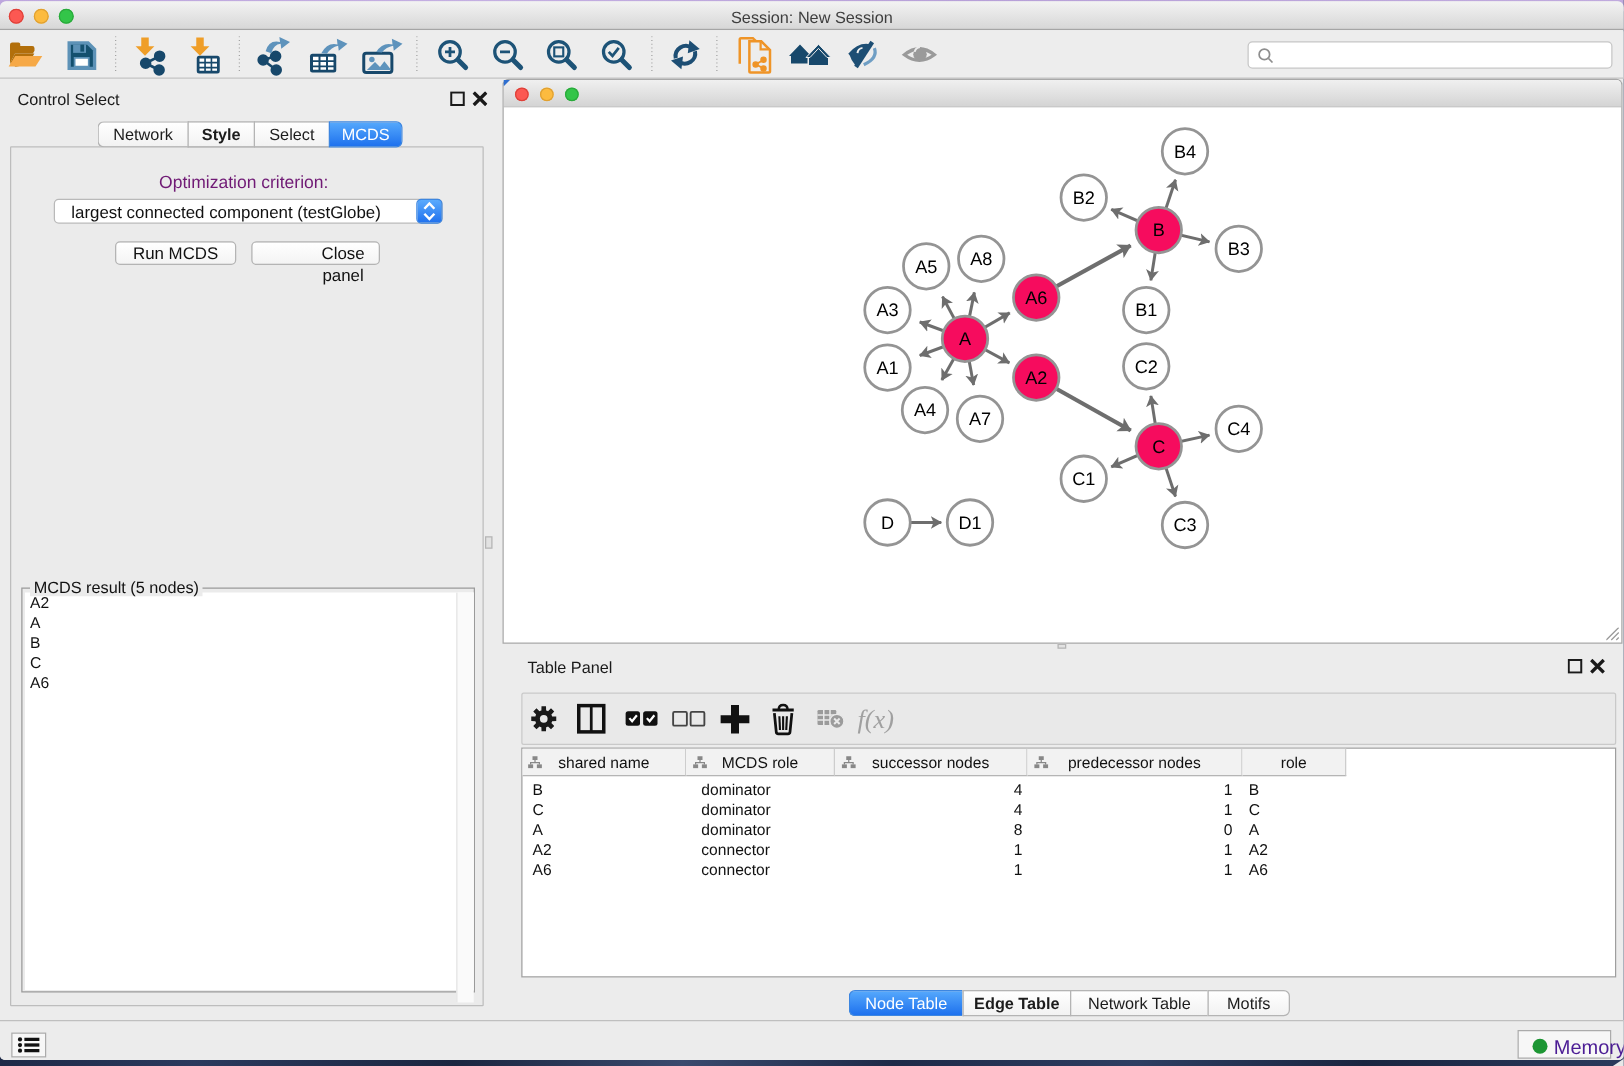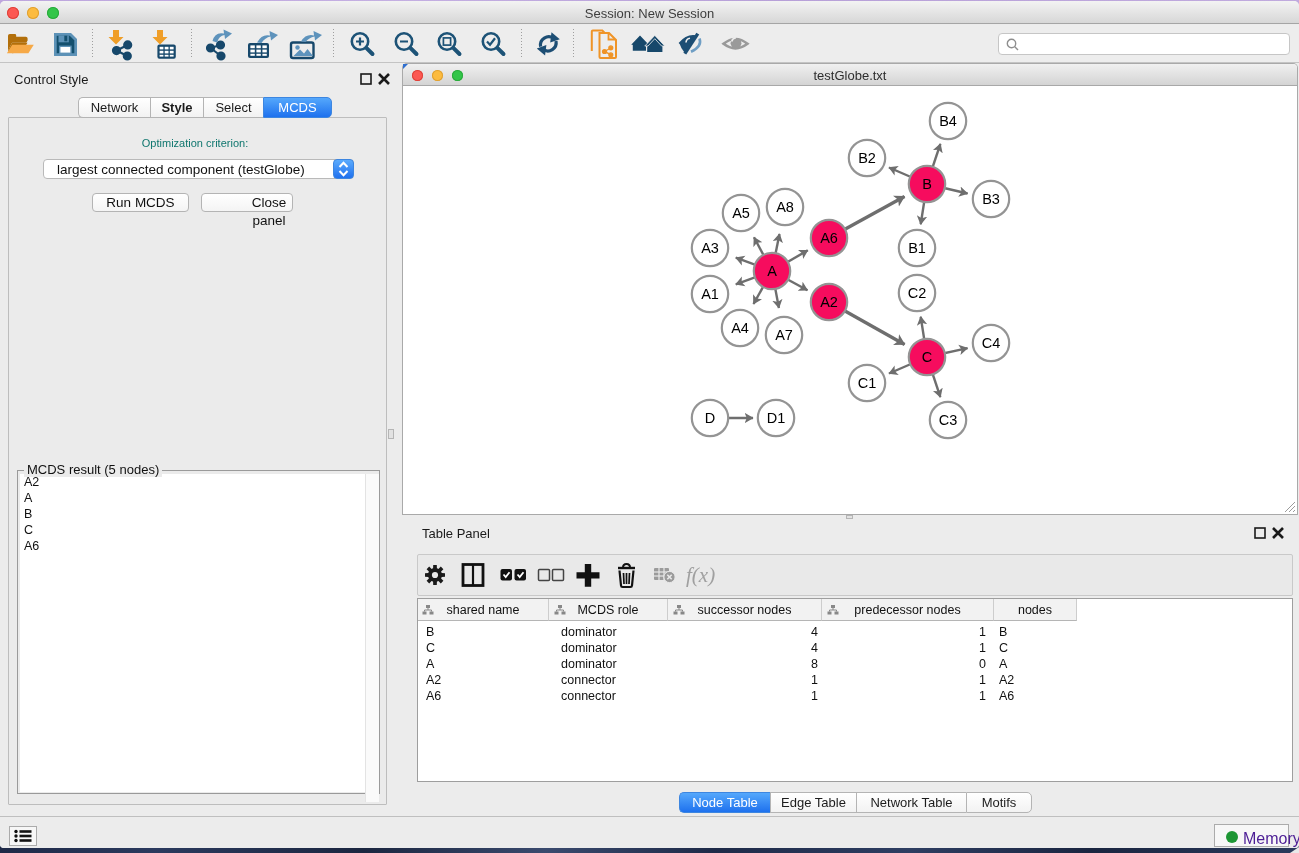--- a/index.html
+++ b/index.html
@@ -28,21 +28,21 @@
 #cpbox { position:absolute; left:8px; top:53px; width:379px; height:688px; background:#ebebeb;
   border:1px solid #bdbdbd; border-radius:1px; }
 
 .tabrow { position:absolute; top:33px; left:78px; height:21px; display:flex; z-index:3; }
 .tab { height:21px; font-size:13px; color:#1c1c1c; text-align:center; line-height:20px;
   background:linear-gradient(#ffffff,#f2f2f2); border:1px solid #b4b4b4; border-right:none; }
 .tab.first { border-radius:5px 0 0 5px; }
 .tab.last { border-radius:0 5px 5px 0; border-right:1px solid #b4b4b4; }
 .tab.sel { background:linear-gradient(#55a8fc,#1e71ee); color:#fff; border-color:#3d86e0; }
 
-#optlabel { position:absolute; left:0; top:73px; width:390px; text-align:center; font-size:11px; color:#0f766e; }
+#optlabel { position:absolute; left:0; top:73px; width:390px; text-align:center; font-size:14px; color:#701a75; }
 #dropdown { position:absolute; left:43px; top:95px; width:311px; height:20px; background:#fff;
   border:1px solid #b9b9b9; border-radius:4px; font-size:13.5px; color:#111; }
 #dropdown .dtext { position:absolute; left:13px; top:2px; }
 #dstep { position:absolute; right:-1px; top:-1px; width:21px; height:20px; border-radius:4px;
   background:linear-gradient(#5babfd,#2071ee); border:1px solid #3d86e0; }
 .btn { position:absolute; height:19px; background:linear-gradient(#ffffff,#f4f4f4); border:1px solid #b4b4b4;
   border-radius:4px; font-size:13.5px; color:#111; text-align:center; }
 
 #fs { position:absolute; left:17px; top:406px; width:363px; height:324px; border:1px solid #9a9a9a; }
 #fs .legend { position:absolute; left:6px; top:-8px; background:#ebebeb; padding:0 3px; font-size:13px; line-height:14px; color:#111; z-index:3; }
@@ -221,63 +221,62 @@
     </svg>
     <div id="searchbox">
       <svg width="16" height="16" style="position:absolute;left:6px;top:3px" viewBox="0 0 16 16">
         <circle cx="6.5" cy="6.5" r="4.2" fill="none" stroke="#8e8e8e" stroke-width="1.4"></circle>
         <line x1="9.8" y1="9.8" x2="13" y2="13" stroke="#8e8e8e" stroke-width="1.4"></line>
       </svg>
     </div>
   </div>
 
   <div id="cpanel">
-    <div class="phead">Control Style</div>
+    <div class="phead">Control Select</div>
     <svg class="winbtns" style="left:360px" width="30" height="12" viewBox="0 0 30 12">
       <rect x="1" y="1" width="10" height="10" fill="none" stroke="#1a1a1a" stroke-width="1.6"></rect>
       <path d="M19,1 L29,11 M29,1 L19,11" stroke="#1a1a1a" stroke-width="2.6"></path>
     </svg>
     <div id="cpbox"></div>
     <div class="tabrow">
       <div class="tab first" style="width:72px;">Network</div>
       <div class="tab" style="width:53px;font-weight:bold;">Style</div>
       <div class="tab" style="width:60px;">Select</div>
-      <div class="tab last sel" style="width:69px;">MCDS</div>
+      <div class="tab last sel" style="width:59px;">MCDS</div>
     </div>
     <div id="optlabel">Optimization criterion:</div>
     <div id="dropdown">
       <div class="dtext">largest connected component (testGlobe)</div>
       <div id="dstep">
         <svg width="19" height="18" viewBox="0 0 19 18" style="position:absolute;left:0;top:0">
           <path d="M5.5,7 L9.5,2.8 L13.5,7" fill="none" stroke="#fff" stroke-width="2"></path>
           <path d="M5.5,11 L9.5,15.2 L13.5,11" fill="none" stroke="#fff" stroke-width="2"></path>
         </svg>
       </div>
     </div>
     <div class="btn" style="left:92px; top:129px; width:97px; line-height:18px;">Run MCDS</div>
-    <div class="btn" style="left:201px; top:129px; width:92px; line-height:18px;padding-left:44px;">Close panel</div>
+    <div class="btn" style="left:201px; top:129px; width:103px; line-height:18px;padding-left:44px;">Close panel</div>
     <div id="fs">
       <div class="legend">MCDS result (5 nodes)</div>
       <div id="fslist">
         <div class="it">A2</div>
           <div class="it">A</div>
           <div class="it">B</div>
           <div class="it">C</div>
           <div class="it">A6</div>
         <div id="fssb"></div>
       </div>
     </div>
   </div>
 
   <div id="netwin">
     <div id="nettitle">
       <div class="tl" style="top:6px; left:9px; width:11px; height:11px; background:#fc5852; box-shadow:inset 0 0 0 1px #dd4139;"></div>
       <div class="tl" style="top:6px; left:29px; width:11px; height:11px; background:#fcbb3f; box-shadow:inset 0 0 0 1px #dfa032;"></div>
       <div class="tl" style="top:6px; left:49px; width:11px; height:11px; background:#33c549; box-shadow:inset 0 0 0 1px #2aa93b;"></div>
-      <div class="title">testGlobe.txt</div>
     </div>
     <svg id="graph" width="894" height="428" viewBox="0 0 894 428">
       <defs>
         <marker id="arw" markerUnits="userSpaceOnUse" markerWidth="10" markerHeight="11" refX="8.4" refY="5.5" orient="auto">
           <path d="M0,0.3 L9,5.5 L0,10.7 L2.2,5.5 Z" fill="#6e6e6e"></path>
         </marker>
         <marker id="arw2" markerUnits="userSpaceOnUse" markerWidth="11" markerHeight="13" refX="9.8" refY="6.5" orient="auto">
           <path d="M0,0.3 L10.5,6.5 L0,12.7 L2.6,6.5 Z" fill="#6e6e6e"></path>
         </marker>
       </defs>
@@ -436,21 +435,21 @@
           <svg class="hico" style="left:5px" width="12" height="12" viewBox="0 0 12 12">
             <g fill="#888">
               <rect x="4" y="1" width="4" height="3"></rect>
               <rect x="0.5" y="7.5" width="4" height="3"></rect>
               <rect x="7.5" y="7.5" width="4" height="3"></rect>
               <path d="M6,4 v2 M2.5,7.5 v-1.5 h7 v1.5" stroke="#888" fill="none"></path>
             </g>
           </svg>
         </div>
       <div class="th" style="left:576px; width:83px;">
-          <div class="txt">nodes</div>
+          <div class="txt">role</div>
         </div>
       <div class="tr" style="top:25px;">
           <span style="position:absolute;left:8px;">B</span>
           <span style="position:absolute;left:143px;">dominator</span>
           <span class="num" style="right:474px;">4</span>
           <span class="num" style="right:306px;">1</span>
           <span style="position:absolute;left:581px;">B</span>
         </div>
       <div class="tr" style="top:41px;">
           <span style="position:absolute;left:8px;">C</span>
@@ -476,21 +475,21 @@
       <div class="tr" style="top:89px;">
           <span style="position:absolute;left:8px;">A6</span>
           <span style="position:absolute;left:143px;">connector</span>
           <span class="num" style="right:474px;">1</span>
           <span class="num" style="right:306px;">1</span>
           <span style="position:absolute;left:581px;">A6</span>
         </div>
     </div>
     <div id="btabs">
       <div class="tab first sel" style="width:91px;">Node Table</div>
-      <div class="tab" style="width:86px;">Edge Table</div>
+      <div class="tab" style="width:86px;font-weight:bold;">Edge Table</div>
       <div class="tab" style="width:110px;">Network Table</div>
       <div class="tab last" style="width:66px;">Motifs</div>
     </div>
   </div>
 
   <div id="statusbar">
     <div id="menubtn">
       <svg width="18" height="14" viewBox="0 0 18 14" style="position:absolute;left:4px;top:2px">
         <g fill="#111">
           <circle cx="2" cy="2.5" r="1.7"></circle>

